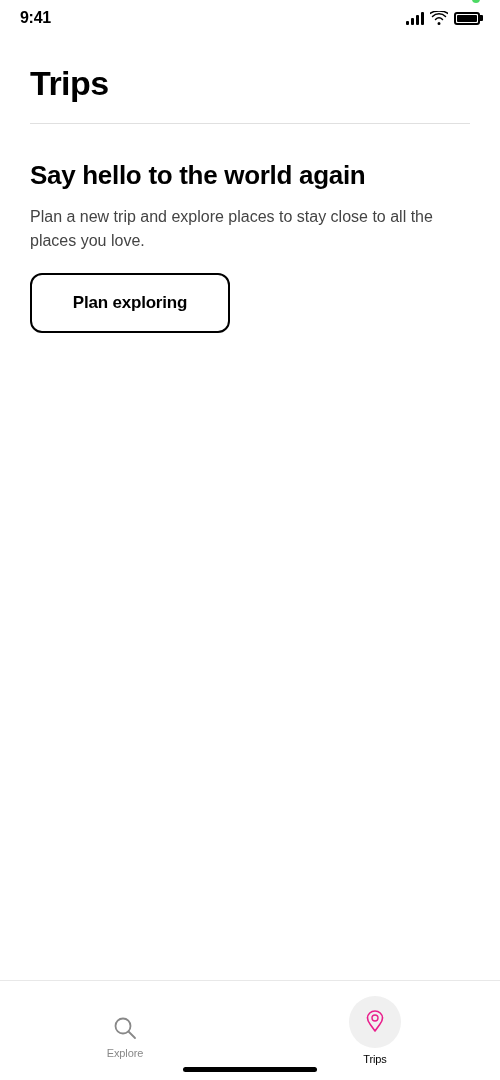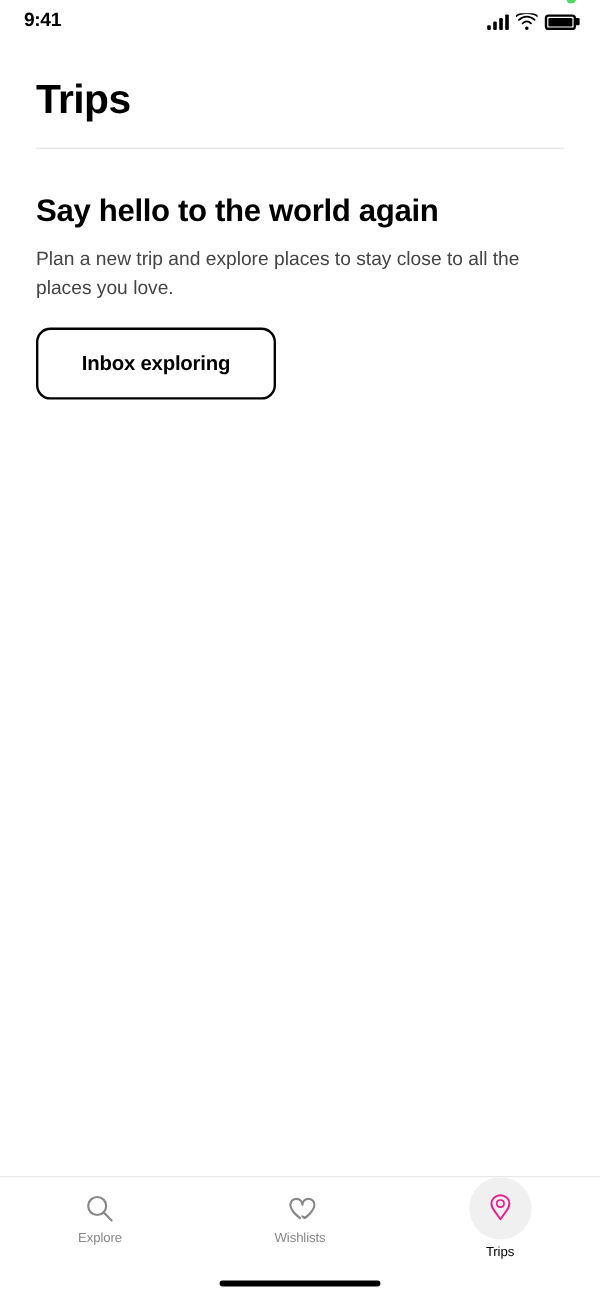--- a/index.html
+++ b/index.html
@@ -154,21 +154,21 @@
     .tab-bar {
       position: absolute;
       bottom: 0;
       left: 0;
       right: 0;
       height: 100px;
       background: #ffffff;
       border-top: 1px solid #e8e8e8;
       display: flex;
       justify-content: space-around;
-      align-items: flex-start;
+      align-items: center;
       padding-top: 12px;
     }
 
     .tab-item {
       display: flex;
       flex-direction: column;
       align-items: center;
       gap: 5px;
       flex: 1;
       cursor: pointer;
@@ -246,43 +246,35 @@
       <div class="battery-fill"></div>
     </div>
   </div>
 </div>
 
 <div class="main-content">
   <h1 class="page-title">Trips</h1>
   <div class="divider"></div>
   <h2 class="section-heading">Say hello to the world again</h2>
   <p class="section-description">Plan a new trip and explore places to stay close to all the places you love.</p>
-  <button class="start-exploring-btn">Inbox exploring</button>
+  <button class="start-exploring-btn">Plan exploring</button>
 </div>
 
 <div class="tab-bar">
 
   <div class="tab-item">
     <div class="tab-icon">
       <svg width="26" height="26" viewBox="0 0 26 26" fill="none">
         <circle cx="11" cy="11" r="7.5" stroke="#888" stroke-width="1.8" fill="none"></circle>
         <line x1="16.5" y1="16.5" x2="23" y2="23" stroke="#888" stroke-width="1.8" stroke-linecap="round"></line>
       </svg>
     </div>
     <span class="tab-label">Explore</span>
   </div>
 
-  <div class="tab-item">
-    <div class="tab-icon">
-      <svg width="26" height="26" viewBox="0 0 26 26" fill="none">
-        <path d="M13 21s-8-5.5-8-11a5 5 0 0110 0 5 5 0 0110 0c0 5.5-8 11-8 11 0 0-1.2-.8-2-1.3" stroke="#888" stroke-width="1.8" stroke-linecap="round" stroke-linejoin="round" fill="none"></path>
-      </svg>
-    </div>
-    <span class="tab-label">Wishlists</span>
-  </div>
 
   <div class="tab-item active">
     <div class="tab-trips-circle">
       <svg width="30" height="30" viewBox="0 0 30 30" fill="none">
 
         <path d="M15 4C11 4 7.5 7 7.5 11c0 2.5 1.2 4.5 2.8 6.5L15 24l4.7-6.5c1.6-2 2.8-4 2.8-6.5C22.5 7 19 4 15 4z" stroke="#e91e8c" stroke-width="1.6" fill="none" stroke-linecap="round" stroke-linejoin="round"></path>
         <path d="M15 8c-1.7 0-3 1.3-3 3s1.3 3 3 3 3-1.3 3-3-1.3-3-3-3z" stroke="#e91e8c" stroke-width="1.4" fill="none"></path>
       </svg>
     </div>
     <span class="tab-label">Trips</span>

